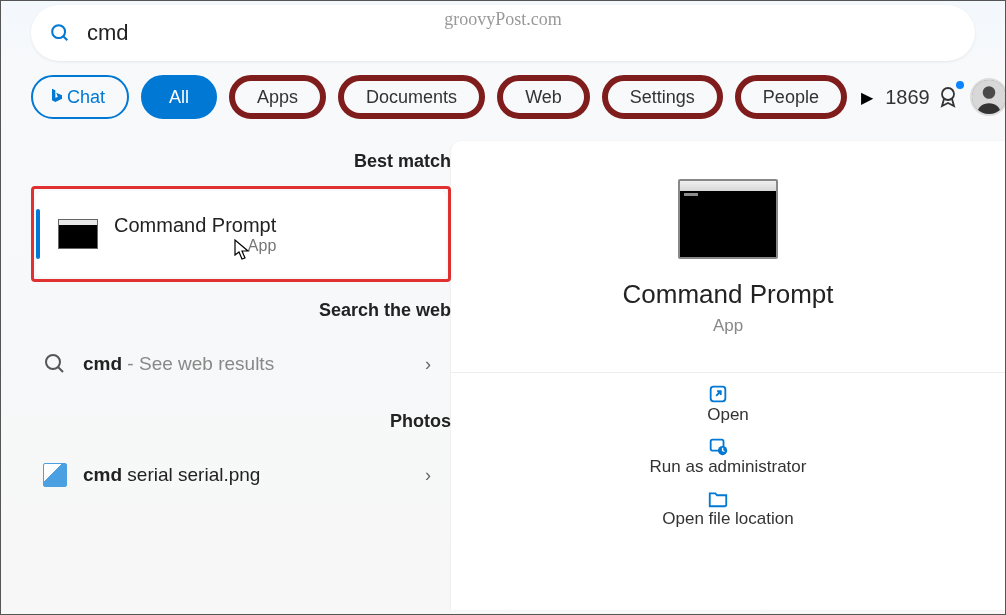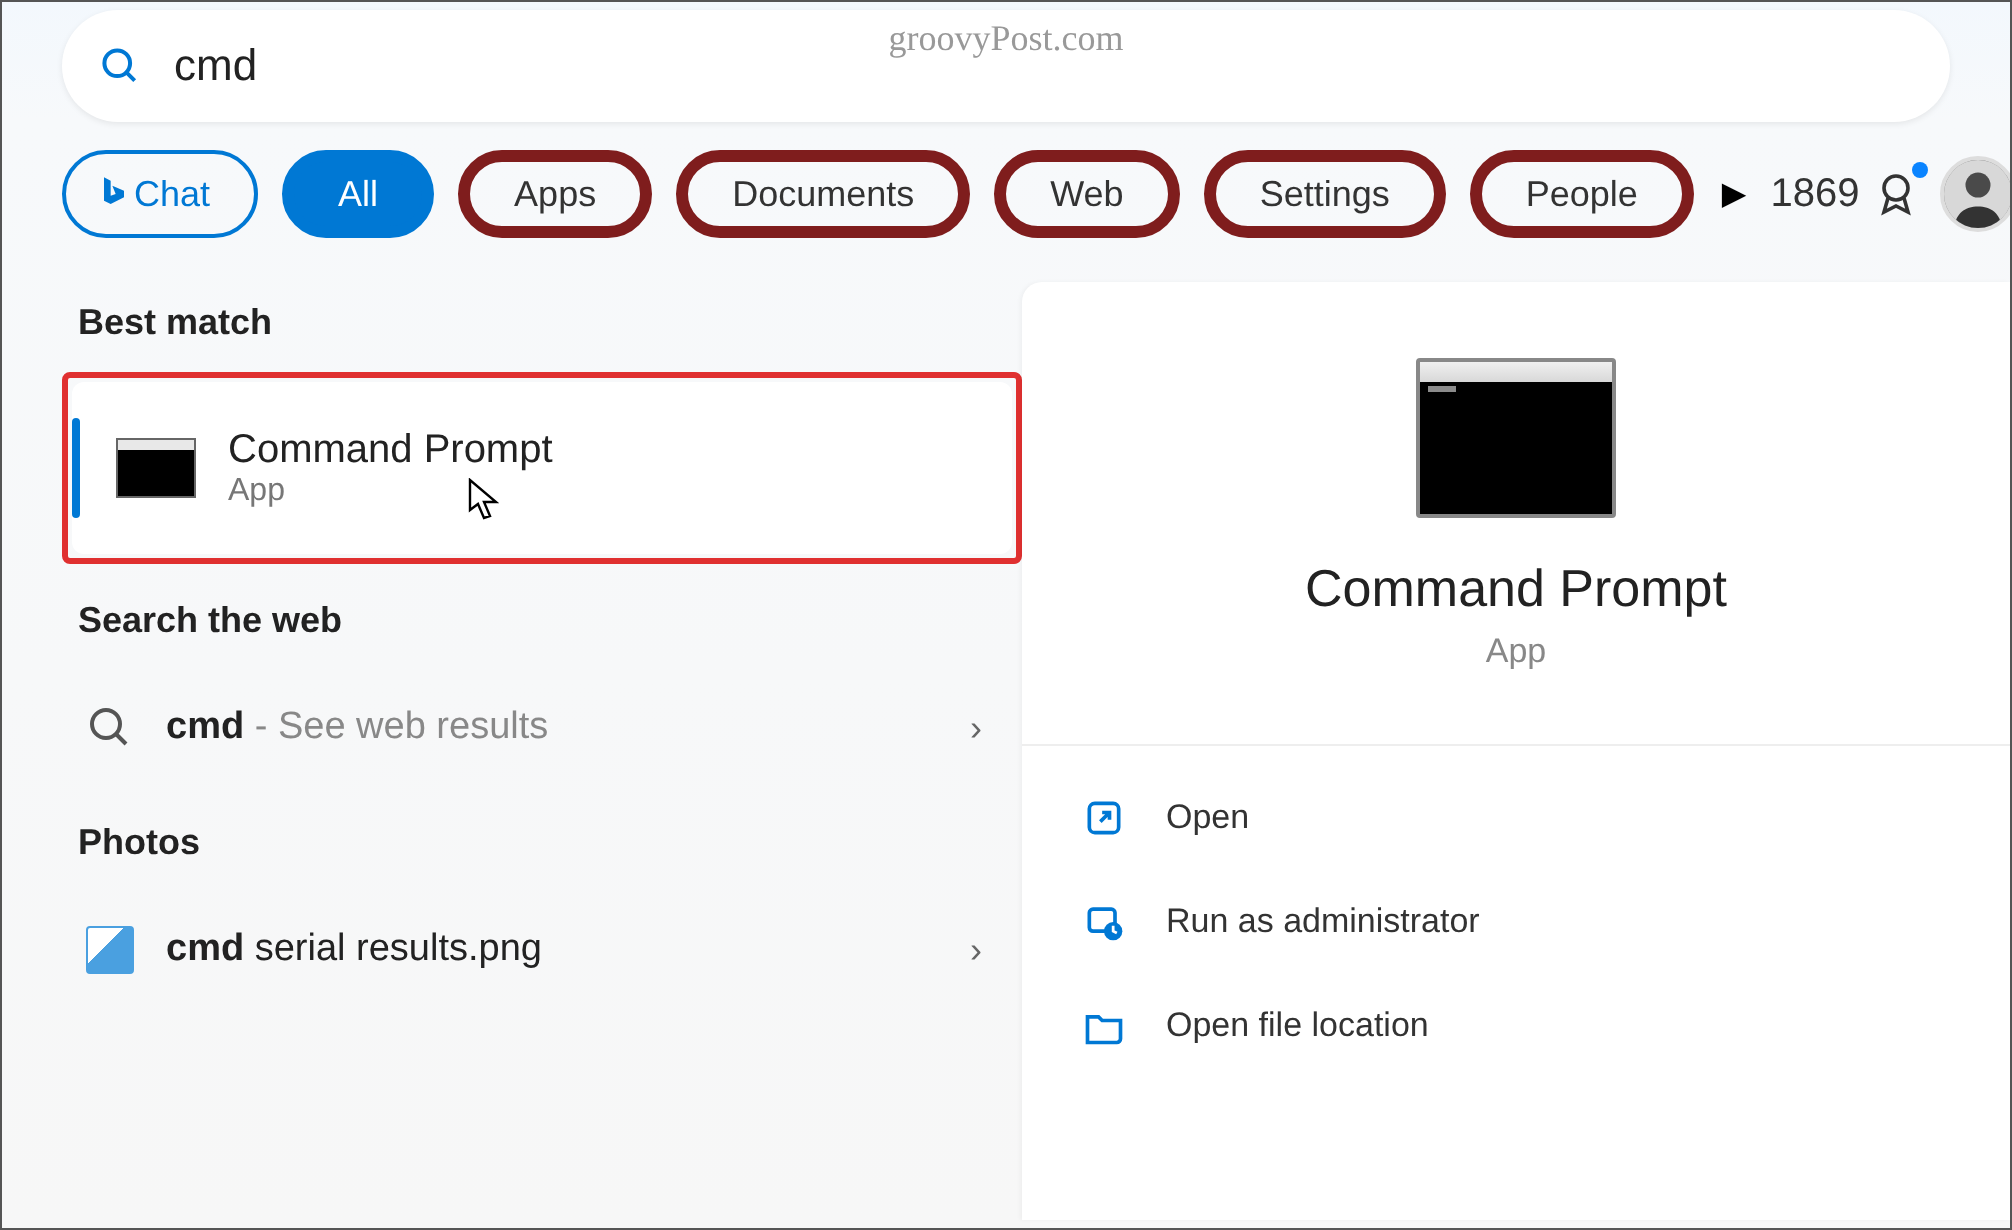--- a/index.html
+++ b/index.html
@@ -107,21 +107,21 @@
       border-radius: 50%;
       background: #888;
       border: 2px solid #ddd;
       overflow: hidden;
     }
     .avatar svg { width: 100%; height: 100%; }
     .content {
       display: flex;
       height: calc(100% - 140px);
     }
-    .left-panel { width: 510px; padding: 6px 0 0 30px; }
+    .left-panel { width: 450px; padding: 6px 0 0 30px; text-align: right; }
     .right-panel {
       flex: 1;
       background: #fff;
       border-radius: 10px 0 0 0;
       margin-top: 4px;
       box-shadow: -1px 0 2px rgba(0,0,0,0.04);
       padding: 38px 0 0 0;
       overflow: hidden;
     }
     .section-label {
@@ -231,20 +231,21 @@
     }
     .actions { border-top: 1px solid #eee; padding-top: 10px; }
     .action-row {
       display: flex;
       align-items: center;
       height: 52px;
       padding: 0 30px;
       cursor: pointer;
       font-size: 17px;
       color: #333;
+      flex-direction: column;
     }
     .action-ico {
       width: 22px; height: 22px;
       margin-right: 20px;
       flex-shrink: 0;
     }
     .img-thumb {
       width: 24px; height: 24px;
       border: 1px solid #4aa0e0;
       background: linear-gradient(135deg, #fff 40%, #4aa0e0 40%);
@@ -320,21 +321,21 @@
           <circle cx="10" cy="10" r="7"></circle>
           <line x1="20" y1="20" x2="15" y2="15"></line>
         </svg>
       <span class="row-text"><span class="bold">cmd</span><span class="dim"> - See web results</span></span>
       <span class="chevron">›</span>
     </div>
 
     <div class="section-label" style="margin-top:18px">Photos</div>
     <div class="photo-row">
       <div class="row-ico img-thumb"></div>
-      <span class="row-text"><span class="bold">cmd</span><span> serial results.png</span></span>
+      <span class="row-text"><span class="bold">cmd</span><span> serial serial.png</span></span>
       <span class="chevron">›</span>
     </div>
   </div>
 
   <div class="right-panel">
     <div class="detail-icon"></div>
     <div class="detail-title">Command Prompt</div>
     <div class="detail-sub">App</div>
     <div class="actions">
       <div class="action-row">

